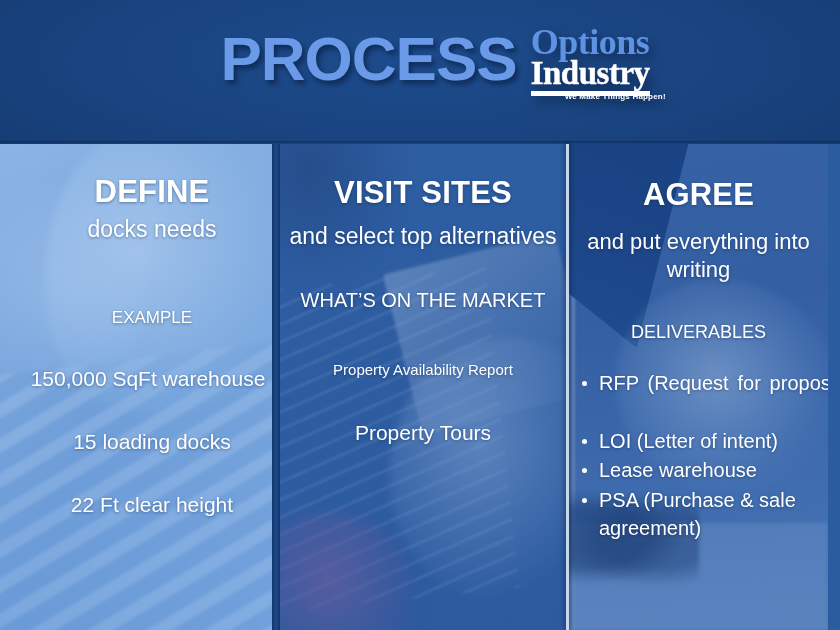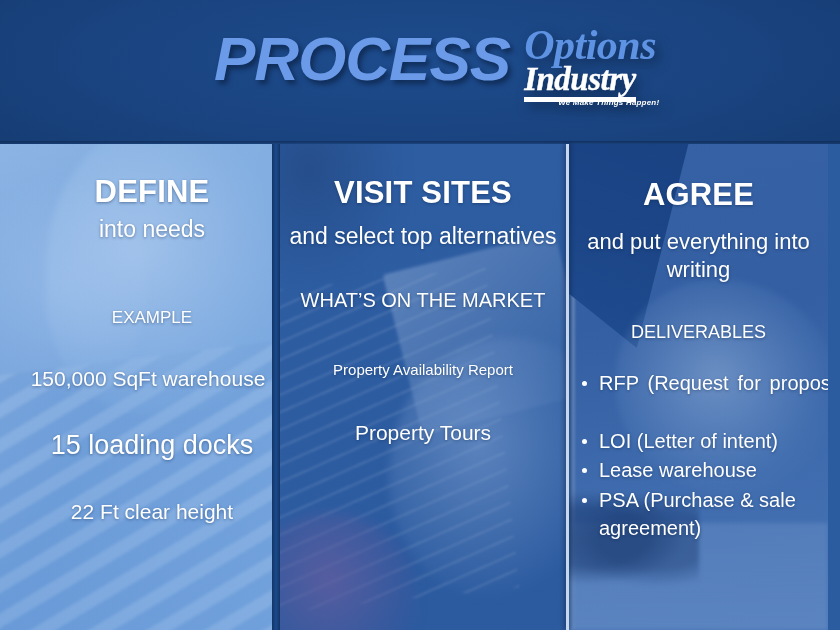--- a/index.html
+++ b/index.html
@@ -18,21 +18,20 @@
     background:#2b5ca0;
   }
 
   
   #banner {
     position:absolute; left:0; top:0;
     width:840px; height:144px;
     background:
       radial-gradient(ellipse 70% 110% at 50% 40%, #1d4b8c 0%, #1a4480 55%, #153a70 100%);
     overflow:hidden;
-    font-style:italic;
   }
   #banner::after{
     content:"";
     position:absolute; left:0; right:0; bottom:0; height:3px;
     background:linear-gradient(to bottom, rgba(10,32,66,.55), rgba(10,32,66,0));
   }
 
   #banner-inner {
     position:absolute;
     left:0; right:0; top:26px;
@@ -54,21 +53,21 @@
     margin-top:4px;
   }
 
   
   #logo {
     position:relative;
     margin-top:-2px;
     filter:drop-shadow(4px 5px 6px rgba(4,18,44,.6));
   }
   #logo-options {
-    font-size:42px;
+    font-size:36px;
     font-weight:700;
     color:#5e93e3;
     letter-spacing:-0.5px;
     line-height:1;
     font-family:"Liberation Serif", serif;
     text-align:left;
   }
   #logo-industry-wrap {
     margin-top:-3px;
     position:relative;
@@ -260,21 +259,21 @@
     line-height:1.2;
     white-space:nowrap;
   }
 
   
   #c1 { padding:32px 0 0 0; }
   #c1 .subheading { margin-top:6px; }
   #c1 #label-1 { margin-top:64px; }
   #c1 .item { margin-top:38px; }
   #c1 #item-1-1 { font-size:21px; margin-left:-8px; }
-  #c1 #item-1-2 { font-size:27px; }
+  #c1 #item-1-2 { font-size:21px; }
   #c1 #item-1-3 { font-size:21px; }
 
   
   #c2 { padding:33px 8px 0 8px; }
   #c2 .subheading { margin-top:12px; }
   #c2 #label-2 { margin-top:37px; font-size:20px; line-height:1.35; }
   #c2 #item-2-1 { margin-top:46px; font-size:15px; line-height:1.35; white-space:normal; }
   #c2 #item-2-2 { margin-top:40px; font-size:21px; }
 
   
@@ -336,21 +335,21 @@
     <div class="col" id="col-1">
       <div class="photo" id="photo-1">
         <div class="kb"></div>
         <div class="hand-a"></div>
         <div class="hand-b"></div>
       </div>
       <div id="tint-1"></div>
 
       <div class="content" id="c1">
         <div class="heading">DEFINE</div>
-        <div class="subheading">into needs</div>
+        <div class="subheading">docks needs</div>
         <div class="section-label" id="label-1">EXAMPLE</div>
         <div class="item" id="item-1-1">150,000 SqFt warehouse</div>
         <div class="item" id="item-1-2">15 loading docks</div>
         <div class="item" id="item-1-3">22 Ft clear height</div>
       </div>
     </div>
 
     <div id="gap-1"></div>
 
     <div class="col" id="col-2">

